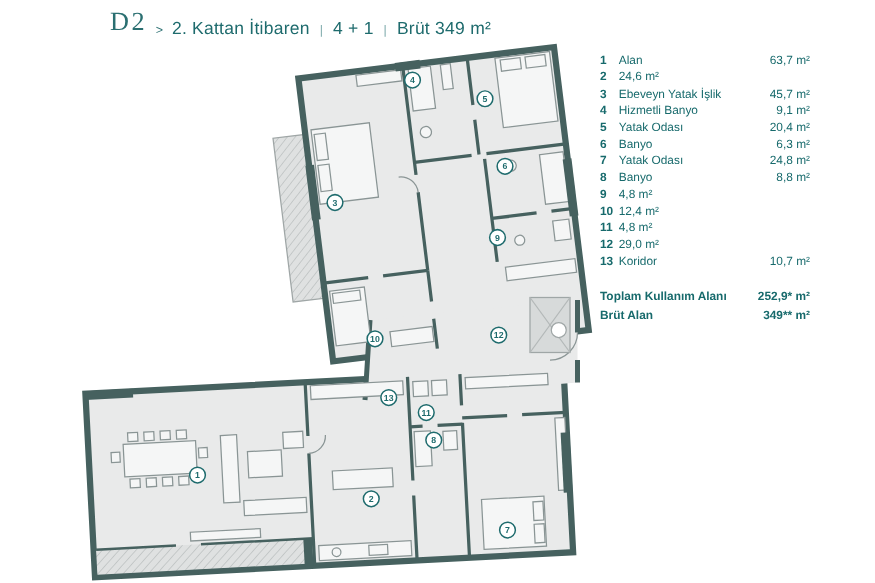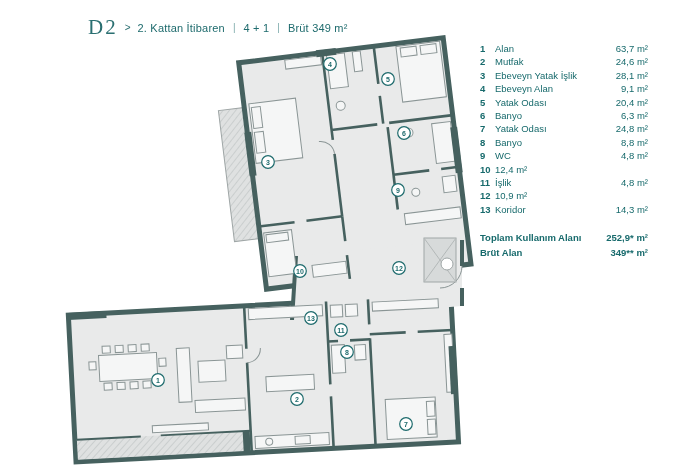--- a/index.html
+++ b/index.html
@@ -1,23 +1,23 @@
 <!DOCTYPE html>
 <html><head>
 <meta charset="utf-8">
 <style>
   *{box-sizing:border-box;margin:0;padding:0}
   html,body{width:700px;height:466px;background:#ffffff;font-family:"Liberation Sans",sans-serif}
   .page{position:relative;width:700px;height:466px;background:#ffffff;overflow:hidden}
 
   
-  .header{position:absolute;left:88px;top:15px;display:flex;align-items:center;color:#1e6b6d}
+  .header{position:absolute;left:88px;top:5px;display:flex;align-items:flex-end;color:#1e6b6d}
   .header .d2{font-family:"Liberation Serif",serif;font-size:21px;letter-spacing:2px;color:#2a6f71}
   .header .chev{font-size:10px;margin:0 7px 0 7px;color:#2a6f71}
-  .header .item{font-size:11px;letter-spacing:.2px;color:#1e6b6d}
+  .header .item{font-size:14px;letter-spacing:.2px;color:#1e6b6d}
   .header .sep{font-size:10px;color:#7fabac;margin:0 8px}
 
   
   .legend{position:absolute;left:480px;top:42px;width:168px;color:#176a6c}
   .legend-row{display:flex;align-items:baseline;font-size:9.5px;line-height:13.4px}
   .lnum{width:15px;font-weight:bold;flex:0 0 15px}
   .lname{flex:1;white-space:nowrap}
   .larea{white-space:nowrap}
   .legend-totals{margin-top:15px;font-weight:bold}
   .total-row{display:flex;align-items:flex-end;font-size:9.5px;line-height:14.5px}
@@ -193,31 +193,30 @@
 
   <div class="legend">
     <div id="legend-rooms">
         <div class="legend-row">
           <span class="lnum">1</span>
           <span class="lname">Alan</span>
           <span class="larea">63,7 m²</span>
         </div>
         <div class="legend-row">
           <span class="lnum">2</span>
-          <span class="lname">Mutfak</span>
           <span class="larea">24,6 m²</span>
         </div>
         <div class="legend-row">
           <span class="lnum">3</span>
           <span class="lname">Ebeveyn Yatak İşlik</span>
-          <span class="larea">28,1 m²</span>
+          <span class="larea">45,7 m²</span>
         </div>
         <div class="legend-row">
           <span class="lnum">4</span>
-          <span class="lname">Ebeveyn Alan</span>
+          <span class="lname">Hizmetli Banyo</span>
           <span class="larea">9,1 m²</span>
         </div>
         <div class="legend-row">
           <span class="lnum">5</span>
           <span class="lname">Yatak Odası</span>
           <span class="larea">20,4 m²</span>
         </div>
         <div class="legend-row">
           <span class="lnum">6</span>
           <span class="lname">Banyo</span>
@@ -228,40 +227,38 @@
           <span class="lname">Yatak Odası</span>
           <span class="larea">24,8 m²</span>
         </div>
         <div class="legend-row">
           <span class="lnum">8</span>
           <span class="lname">Banyo</span>
           <span class="larea">8,8 m²</span>
         </div>
         <div class="legend-row">
           <span class="lnum">9</span>
-          <span class="lname">WC</span>
           <span class="larea">4,8 m²</span>
         </div>
         <div class="legend-row">
           <span class="lnum">10</span>
           <span class="larea">12,4 m²</span>
         </div>
         <div class="legend-row">
           <span class="lnum">11</span>
-          <span class="lname">İşlik</span>
           <span class="larea">4,8 m²</span>
         </div>
         <div class="legend-row">
           <span class="lnum">12</span>
-          <span class="larea">10,9 m²</span>
+          <span class="larea">29,0 m²</span>
         </div>
         <div class="legend-row">
           <span class="lnum">13</span>
           <span class="lname">Koridor</span>
-          <span class="larea">14,3 m²</span>
+          <span class="larea">10,7 m²</span>
         </div>
       </div>
     <div id="legend-totals" class="legend-totals">
         <div class="total-row">
           <span class="tlabel">Toplam Kullanım Alanı</span>
           <span class="tvalue">252,9* m²</span>
         </div>
         <div class="total-row">
           <span class="tlabel">Brüt Alan</span>
           <span class="tvalue">349** m²</span>

